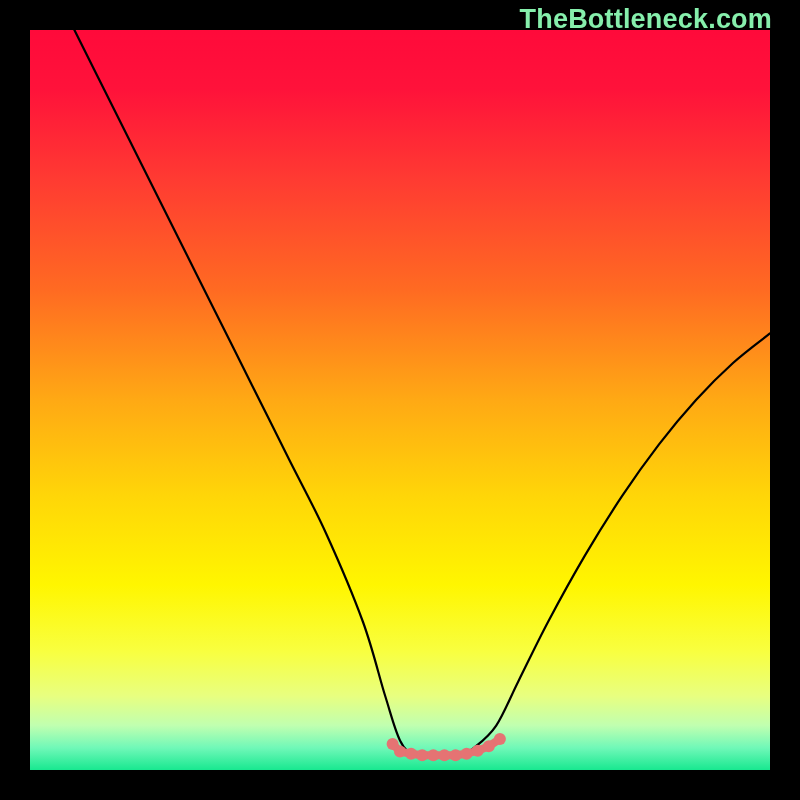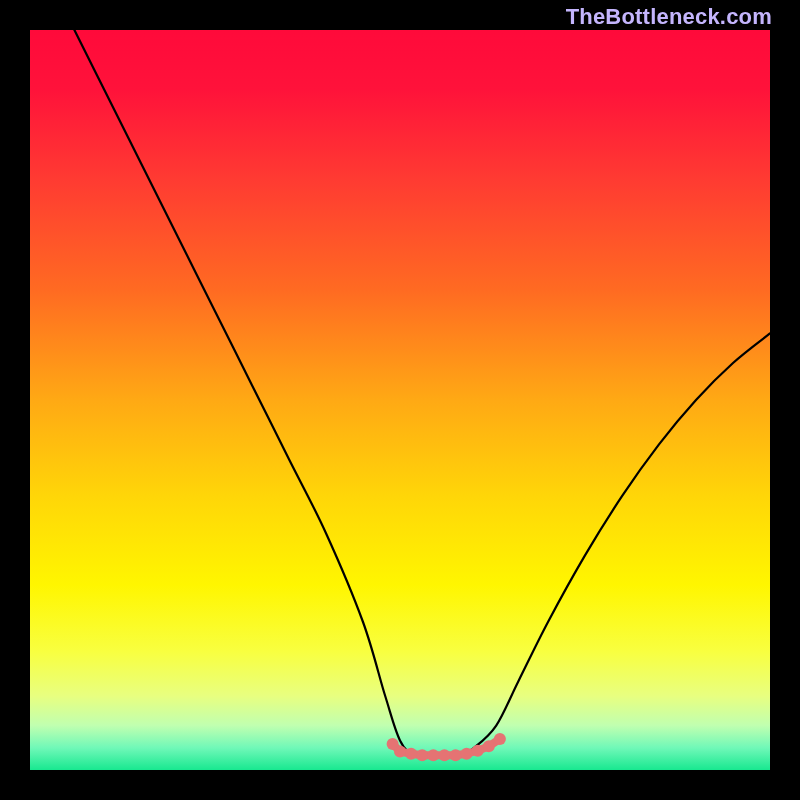--- a/index.html
+++ b/index.html
@@ -21,23 +21,23 @@
     left: 30px;
     top: 30px;
     width: 740px;
     height: 740px;
   }
   .watermark {
     position: absolute;
     top: 4px;
     right: 28px;
     font-family: Arial, Helvetica, sans-serif;
-    font-size: 22px;
+    font-size: 27px;
     font-weight: 600;
-    color: #c4b5fd;
+    color: #86efac;
     letter-spacing: 0.2px;
   }
 </style>
 </head>
 <body>
 
 <div class="frame">
   <div class="watermark">TheBottleneck.com</div>
   <svg class="plot" viewBox="0 0 740 740" preserveAspectRatio="none">
     <defs>

